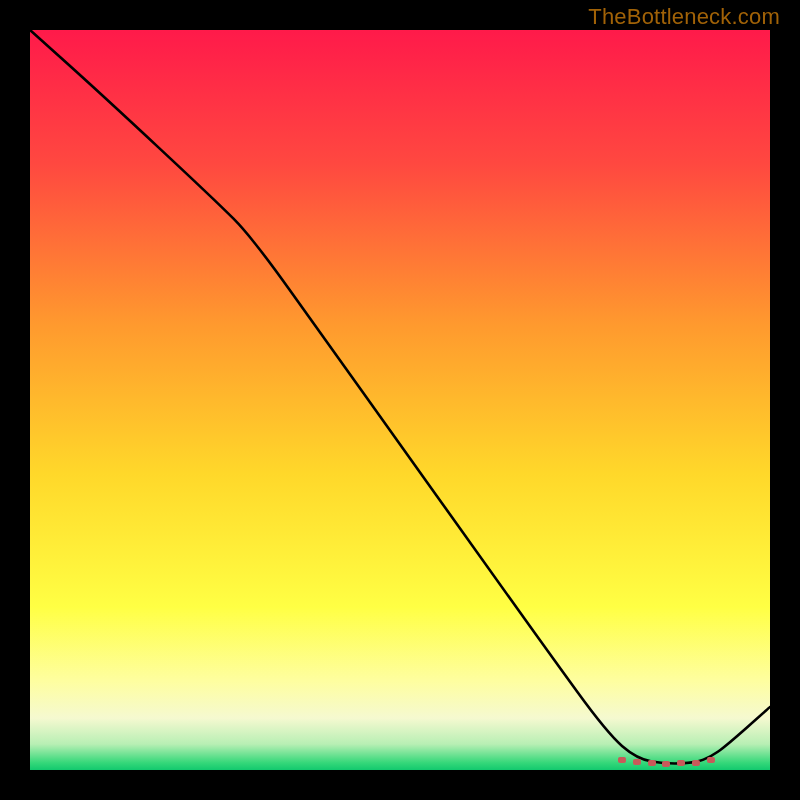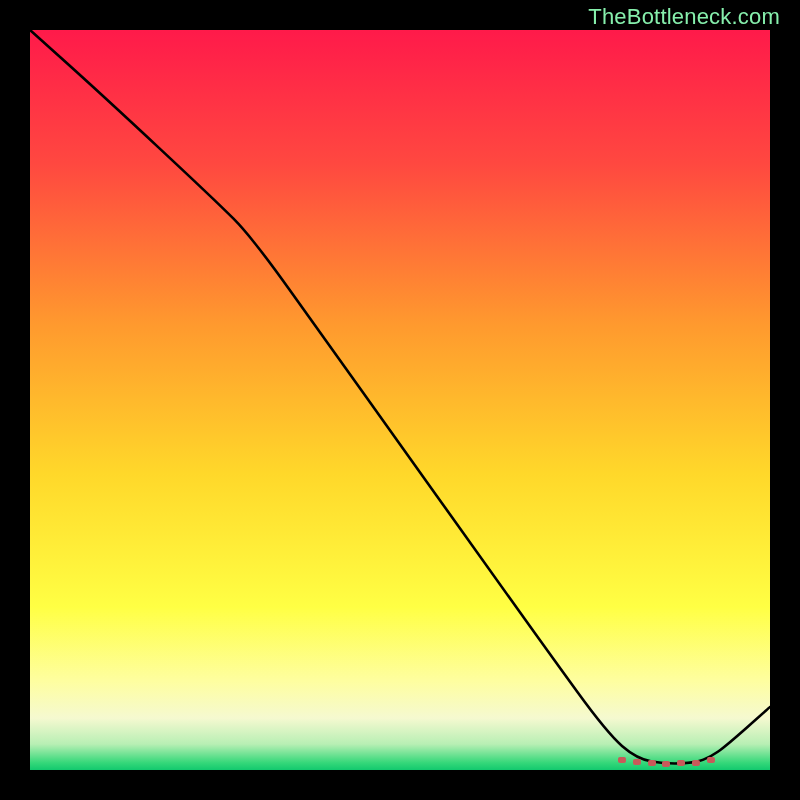--- a/index.html
+++ b/index.html
@@ -13,21 +13,21 @@
   }
   .frame {
     position: absolute;
     inset: 0;
     background: #000;
   }
   .watermark {
     position: absolute;
     top: 4px;
     right: 20px;
-    color: #86efac;
+    color: #a16207;
     font-size: 22px;
     letter-spacing: 0.2px;
     font-weight: 500;
     z-index: 5;
   }
   .plot {
     position: absolute;
     left: 30px;
     top: 30px;
     width: 740px;

